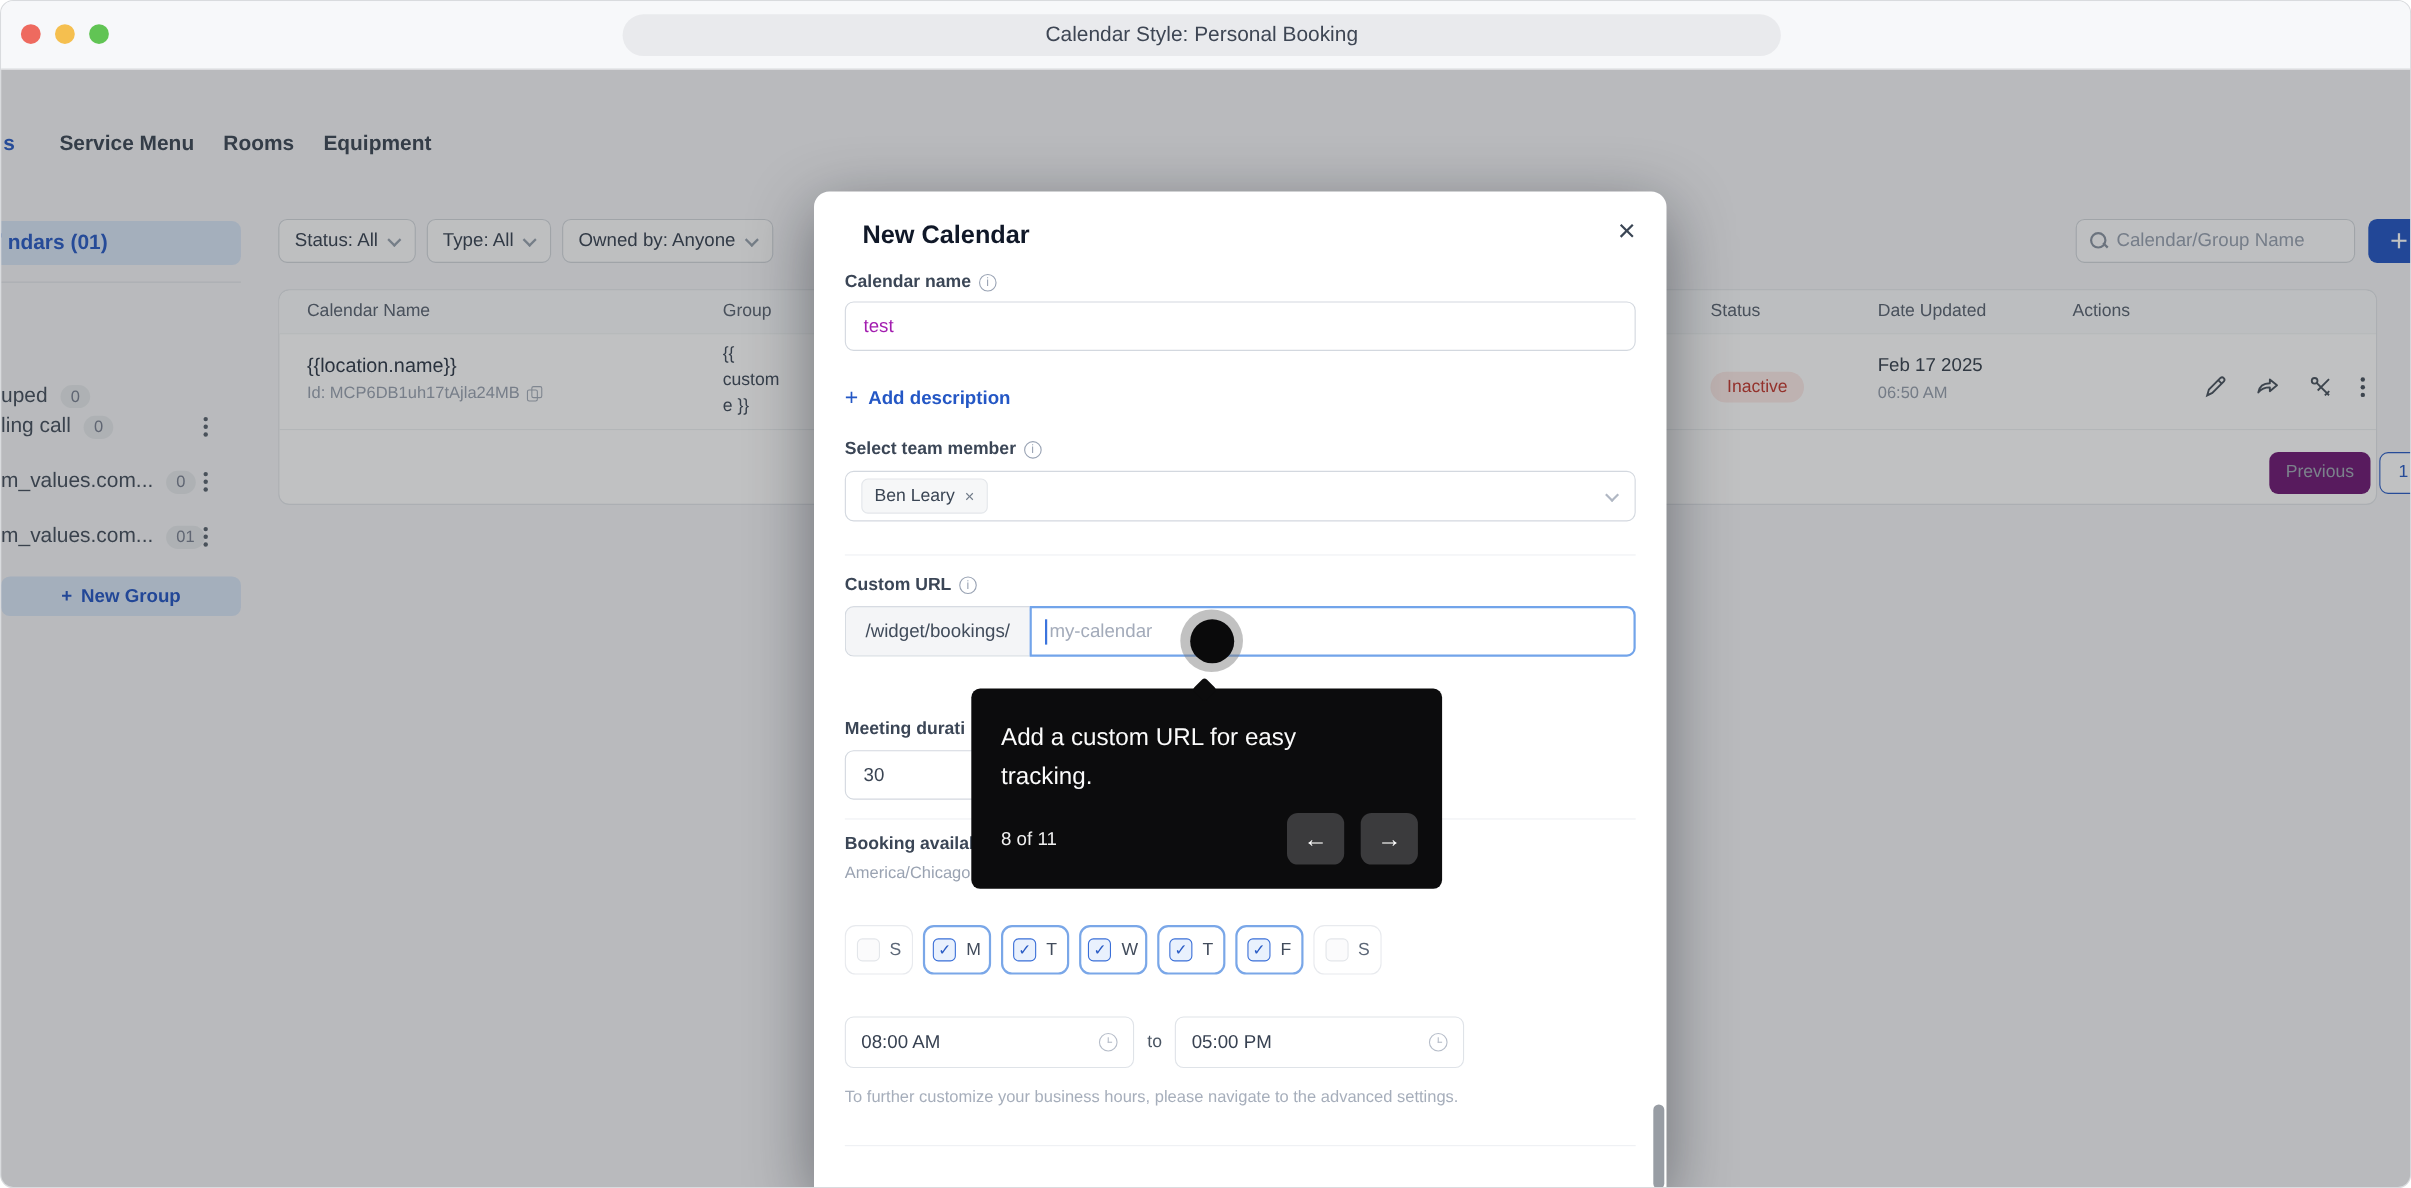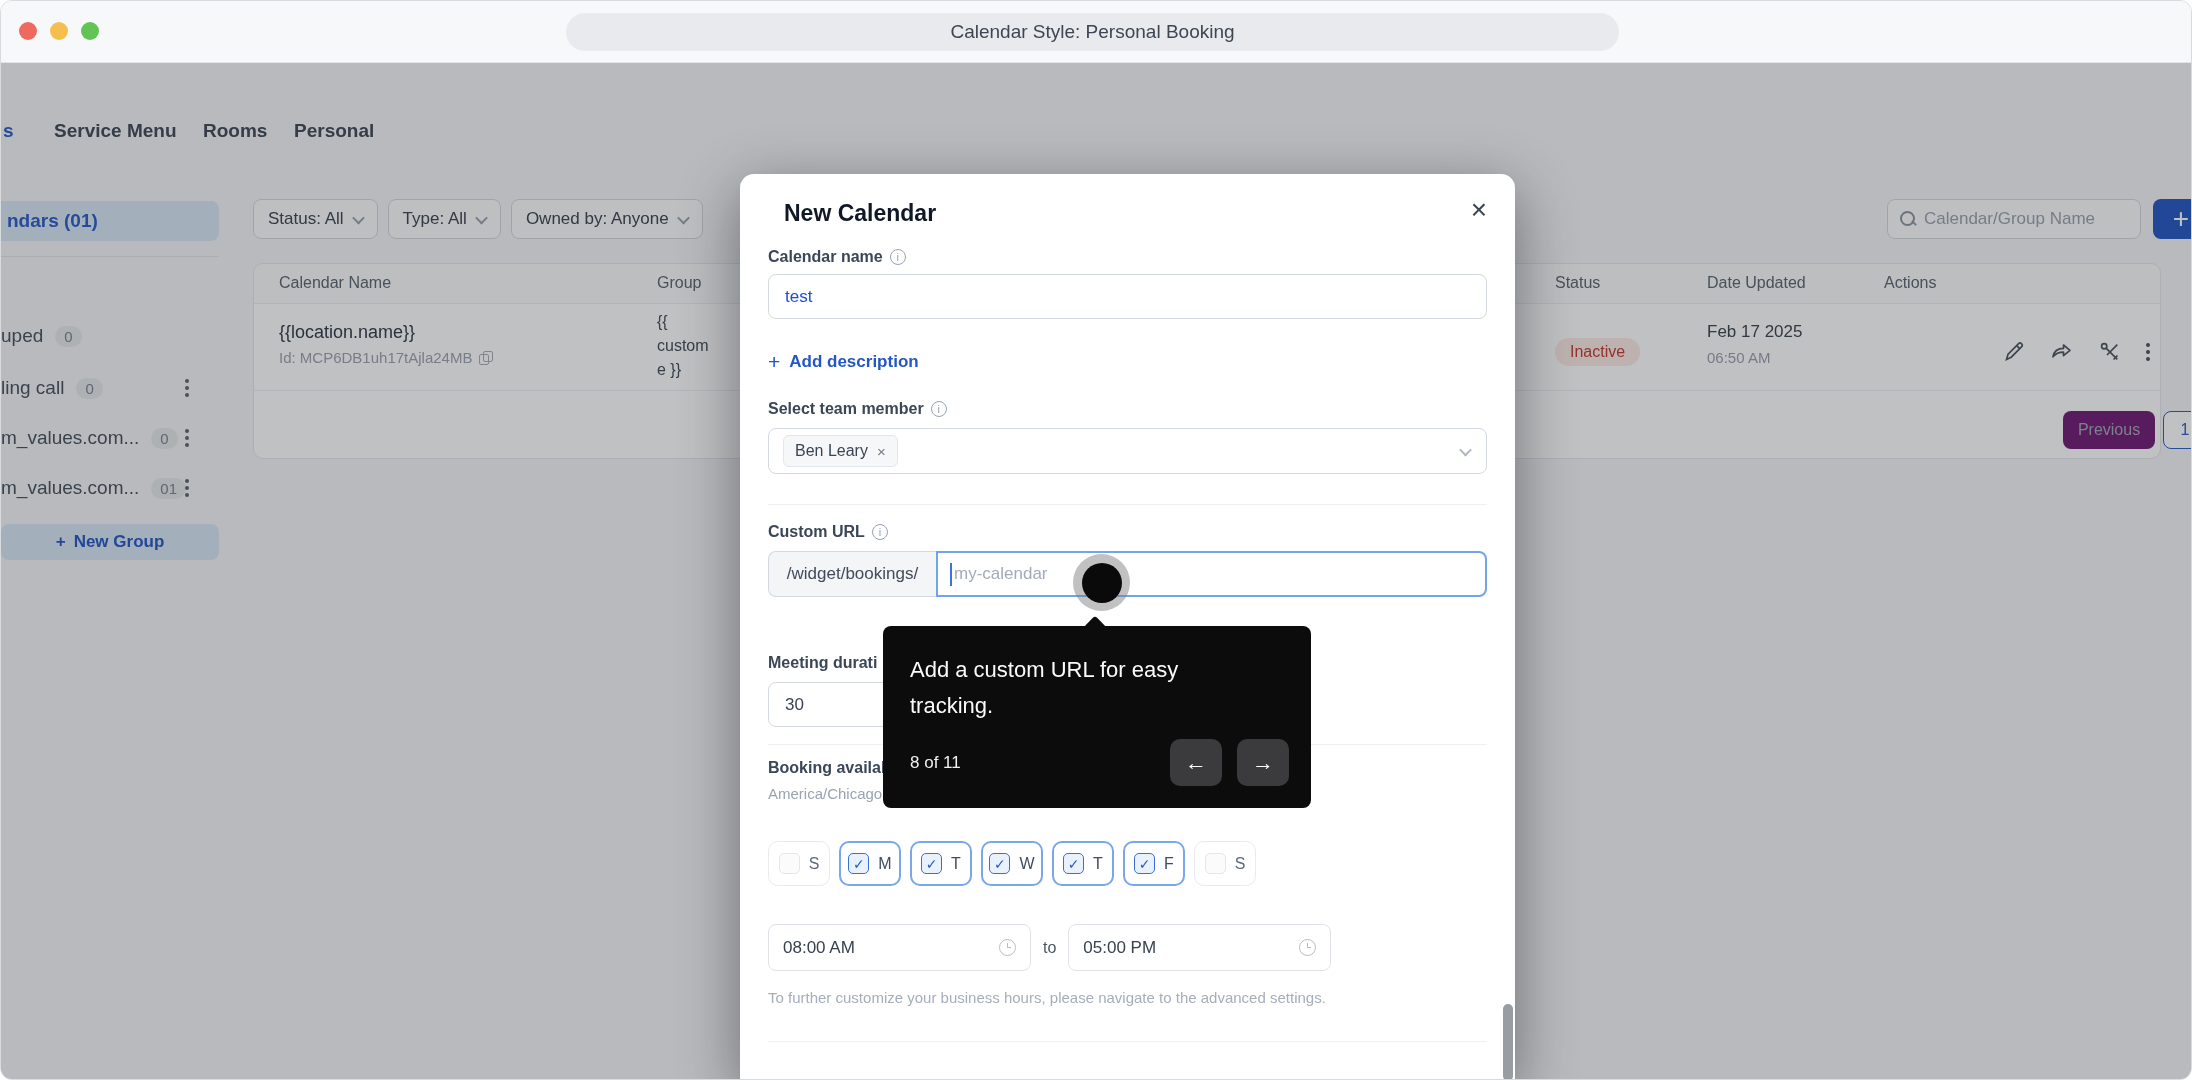--- a/index.html
+++ b/index.html
@@ -64,21 +64,21 @@
   
   .prev-btn { position:absolute; left:2062px; top:348px; width:92px; height:38px; background:#701a75; border-radius:8px; display:flex; align-items:center; justify-content:center; font-size:16px; color:#a0a8b4; }
   .page-btn { position:absolute; left:2162px; top:348px; width:44px; height:38px; background:#fff; border:1.5px solid #2a5cc5; border-radius:8px; display:flex; align-items:center; justify-content:center; font-size:16px; color:#2a5cc5; }
 
   
   .modal { position:absolute; left:739px; top:111px; width:775px; height:907px; background:#fff; border-radius:14px 14px 0 0; box-shadow:0 16px 60px rgba(10,15,25,0.45); z-index:10; }
   .m-title { position:absolute; left:28px; top:26px; font-size:23px; font-weight:700; color:#101828;margin-left:16px; }
   .m-close { position:absolute; right:28px; top:22px; font-size:28px; color:#3a4554; cursor:pointer; line-height:1; }
   .m-label { position:absolute; left:28px; font-size:16px; font-weight:700; color:#3b4656; display:flex; align-items:center; gap:7px; }
   .info-ic { width:16px; height:16px; border:1.3px solid #98a2b3; border-radius:50%; color:#98a2b3; font-size:11px; font-weight:400; display:inline-flex; align-items:center; justify-content:center; font-style:normal; }
-  .m-input { position:absolute; left:28px; right:28px; height:45px; border:1px solid #d3d8df; border-radius:8px; font-size:17px; color:#1d4ed8; padding:0 16px; outline:none; background:#fff; font-family:inherit; width:719px; }
+  .m-input { position:absolute; left:28px; right:28px; height:45px; border:1px solid #d3d8df; border-radius:8px; font-size:17px; color:#a21caf; padding:0 16px; outline:none; background:#fff; font-family:inherit; width:719px; }
   .add-desc { position:absolute; left:28px; top:176px; color:#2457c5; font-size:17px; font-weight:700; display:flex; align-items:center; gap:9px; cursor:pointer; }
   .add-desc .plus { font-size:21px; font-weight:400; }
   .m-select { position:absolute; left:28px; top:254px; width:719px; height:46px; border:1px solid #d3d8df; border-radius:8px; display:flex; align-items:center; padding:0 14px; }
   .chip { background:#f6f7f8; border:1px solid #e3e6ea; border-radius:6px; padding:6px 11px; font-size:16px; color:#3a4554; display:flex; align-items:center; gap:9px; }
   .chip .x { color:#707a88; font-size:15px; cursor:pointer; }
   .m-select .chev { position:absolute; right:16px; border-color:#b0b7c3; }
   .m-div { position:absolute; left:28px; width:719px; height:1px; background:#eef0f3; }
   .url-group { position:absolute; left:28px; top:377px; width:719px; height:46px; display:flex; }
   .url-prefix { width:168px; background:#f4f5f7; border:1px solid #d3d8df; border-right:none; border-radius:8px 0 0 8px; display:flex; align-items:center; justify-content:center; font-size:17px; color:#414c5b; }
   .url-input { flex:1; border:2px solid #72a4ea; border-radius:0 8px 8px 0; display:flex; align-items:center; padding-left:12px; gap:2px; }
@@ -127,26 +127,26 @@
   </div>
 
   <div class="content">
 
     <div class="tab active" style="left:2px;">
       <span>s</span>
       <div class="tab-underline"></div>
     </div>
     <div class="tab" style="left:53px;">Service Menu</div>
     <div class="tab" style="left:202px;">Rooms</div>
-    <div class="tab" style="left:293px;">Personal</div>
+    <div class="tab" style="left:293px;">Equipment</div>
 
     <div class="side-active">ndars (01)</div>
     <div class="side-div"></div>
 
-    <div class="side-item" style="top:248px;">
+    <div class="side-item" style="top:258px;align-items:flex-end;">
       <span>uped</span>
       <span class="badge">0</span>
     </div>
     <div class="side-item" style="top:300px;">
       <span>ling call</span>
       <span class="badge">0</span>
       <span class="kebab">
           <i></i>
           <i></i>
           <i></i>

